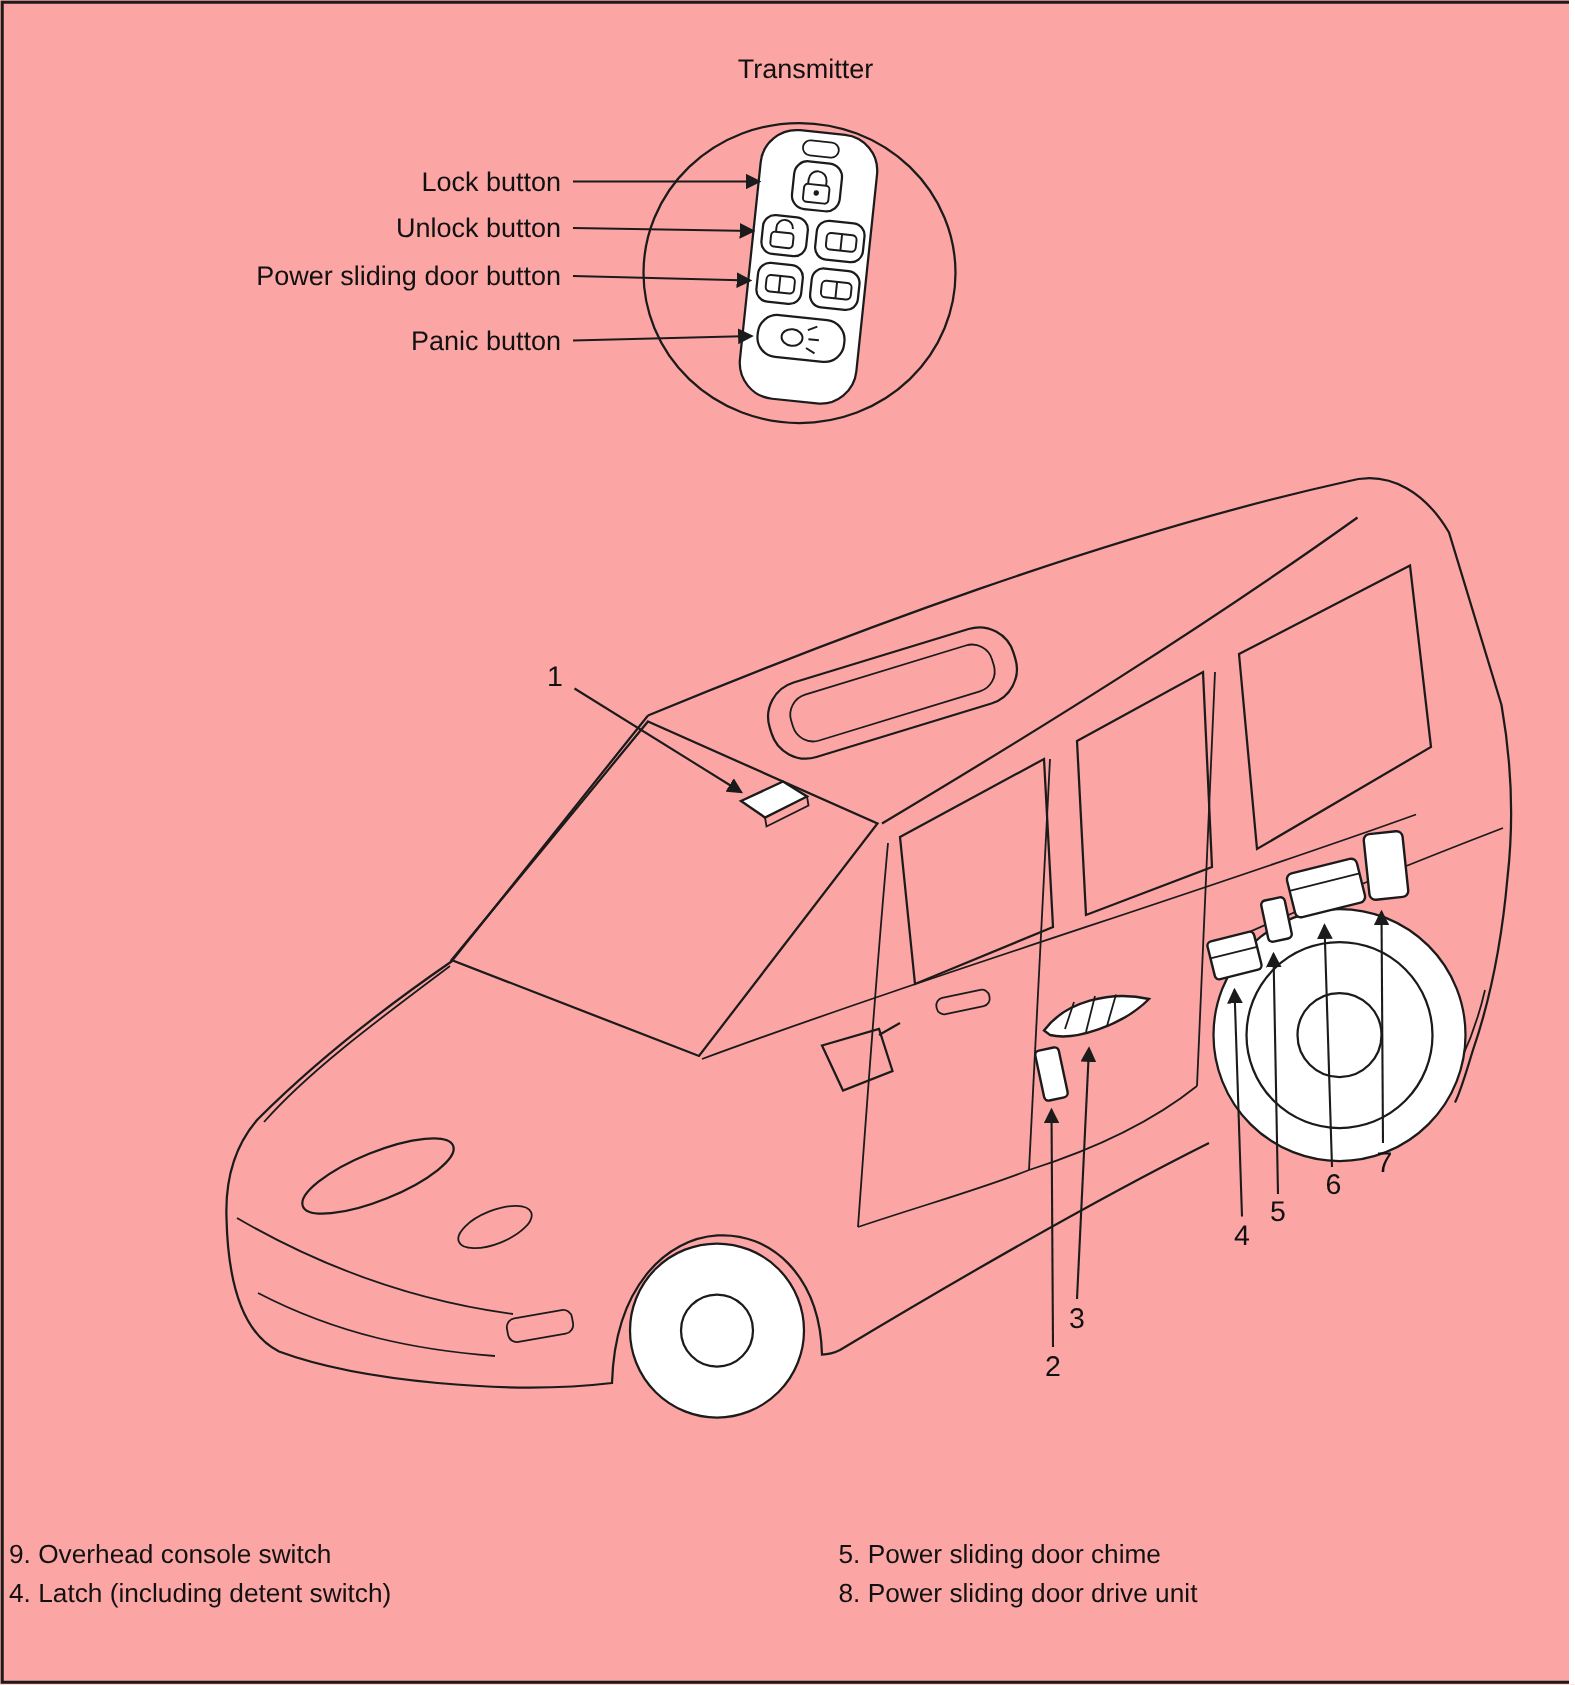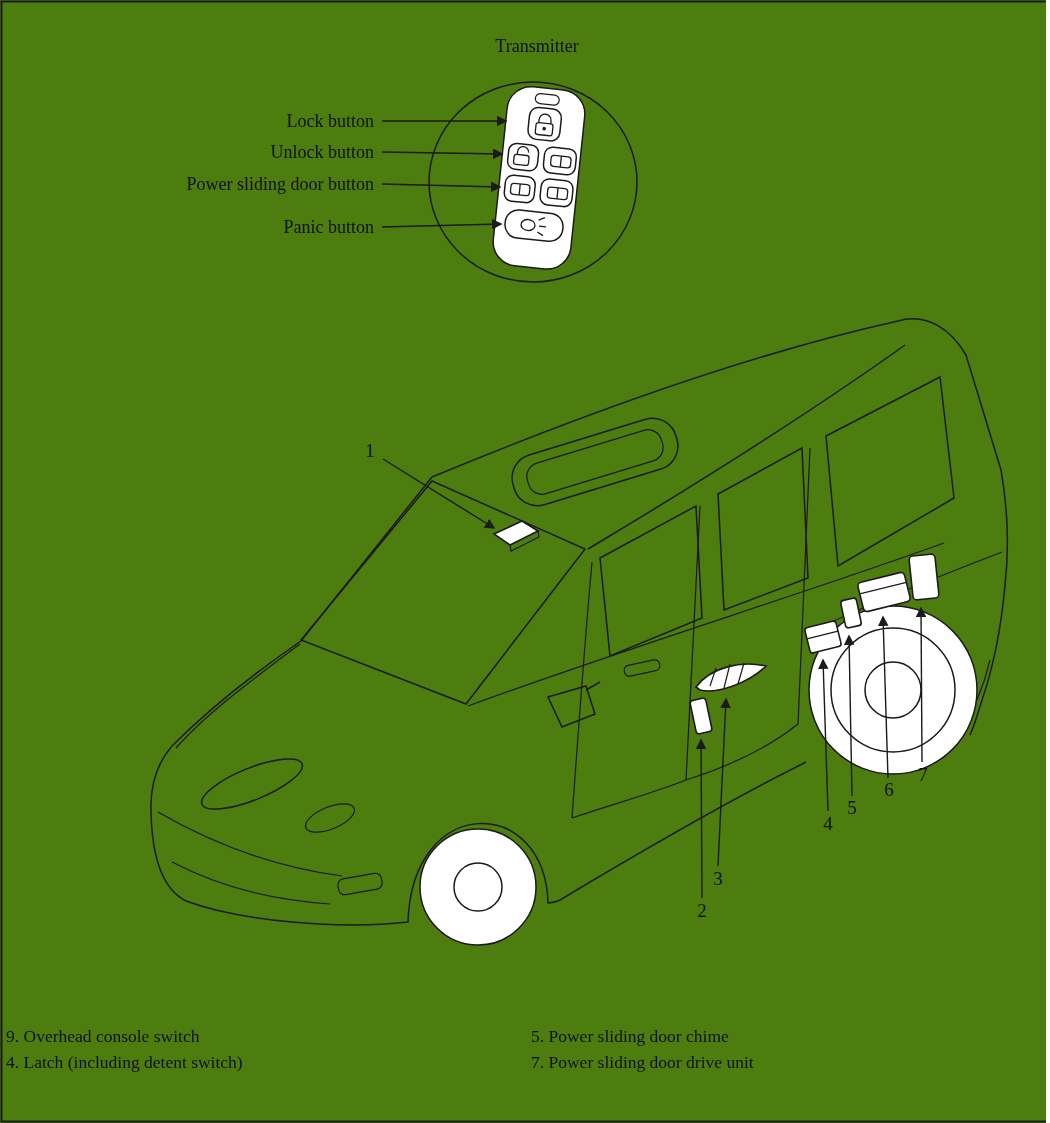--- a/index.html
+++ b/index.html
@@ -1,28 +1,28 @@
 <!DOCTYPE html>
 <html><head>
 <meta charset="utf-8">
 <style>
   html,body{margin:0;padding:0;background:#fff;}
   .page{
-    position:relative;width:1046px;height:1123px;background:#4d7c0f;
-    font-family:Liberation Serif, serif;color:#111;overflow:hidden;
+    position:relative;width:1046px;height:1123px;background:#fca5a5;
+    font-family:Liberation Sans, sans-serif;color:#111;overflow:hidden;
   }
   .art{position:absolute;left:0;top:0;}
   .art text{fill:#111;}
   .lbl{font-size:18px;}
   .num{font-size:19px;}
   .ttl{font-size:18px;}
   .legend{position:absolute;left:0;top:1024px;width:1050px;font-size:17.5px;line-height:25.5px;color:#111;}
   .legend-col{position:absolute;top:0;white-space:nowrap;}
   .legend-col.left{left:6px;}
-  .legend-col.right{left:531px;}
+  .legend-col.right{left:559px;}
   .ln{stroke:#1b1b1b;stroke-width:1.5;fill:none;}
   .thin{stroke:#1b1b1b;stroke-width:1.2;fill:none;}
   .comp{stroke:#1b1b1b;stroke-width:1.6;fill:#fff;}
   .wheel{stroke:#1b1b1b;stroke-width:1.5;fill:#fff;}
   .arrow{stroke:#1b1b1b;stroke-width:1.4;fill:none;}
   .btn{stroke:#1b1b1b;stroke-width:1.5;fill:#fff;}
   .icon{stroke:#1b1b1b;stroke-width:1.3;fill:none;}
 </style>
 </head>
 <body>
@@ -184,17 +184,17 @@
     </g>
   </svg>
 
   <div class="legend">
     <div class="legend-col left">
       <div>9. Overhead console switch</div>
       <div>4. Latch (including detent switch)</div>
     </div>
     <div class="legend-col right">
       <div>5. Power sliding door chime</div>
-      <div>7. Power sliding door drive unit</div>
+      <div>8. Power sliding door drive unit</div>
     </div>
   </div>
 
 </div>
 
 </body></html>

